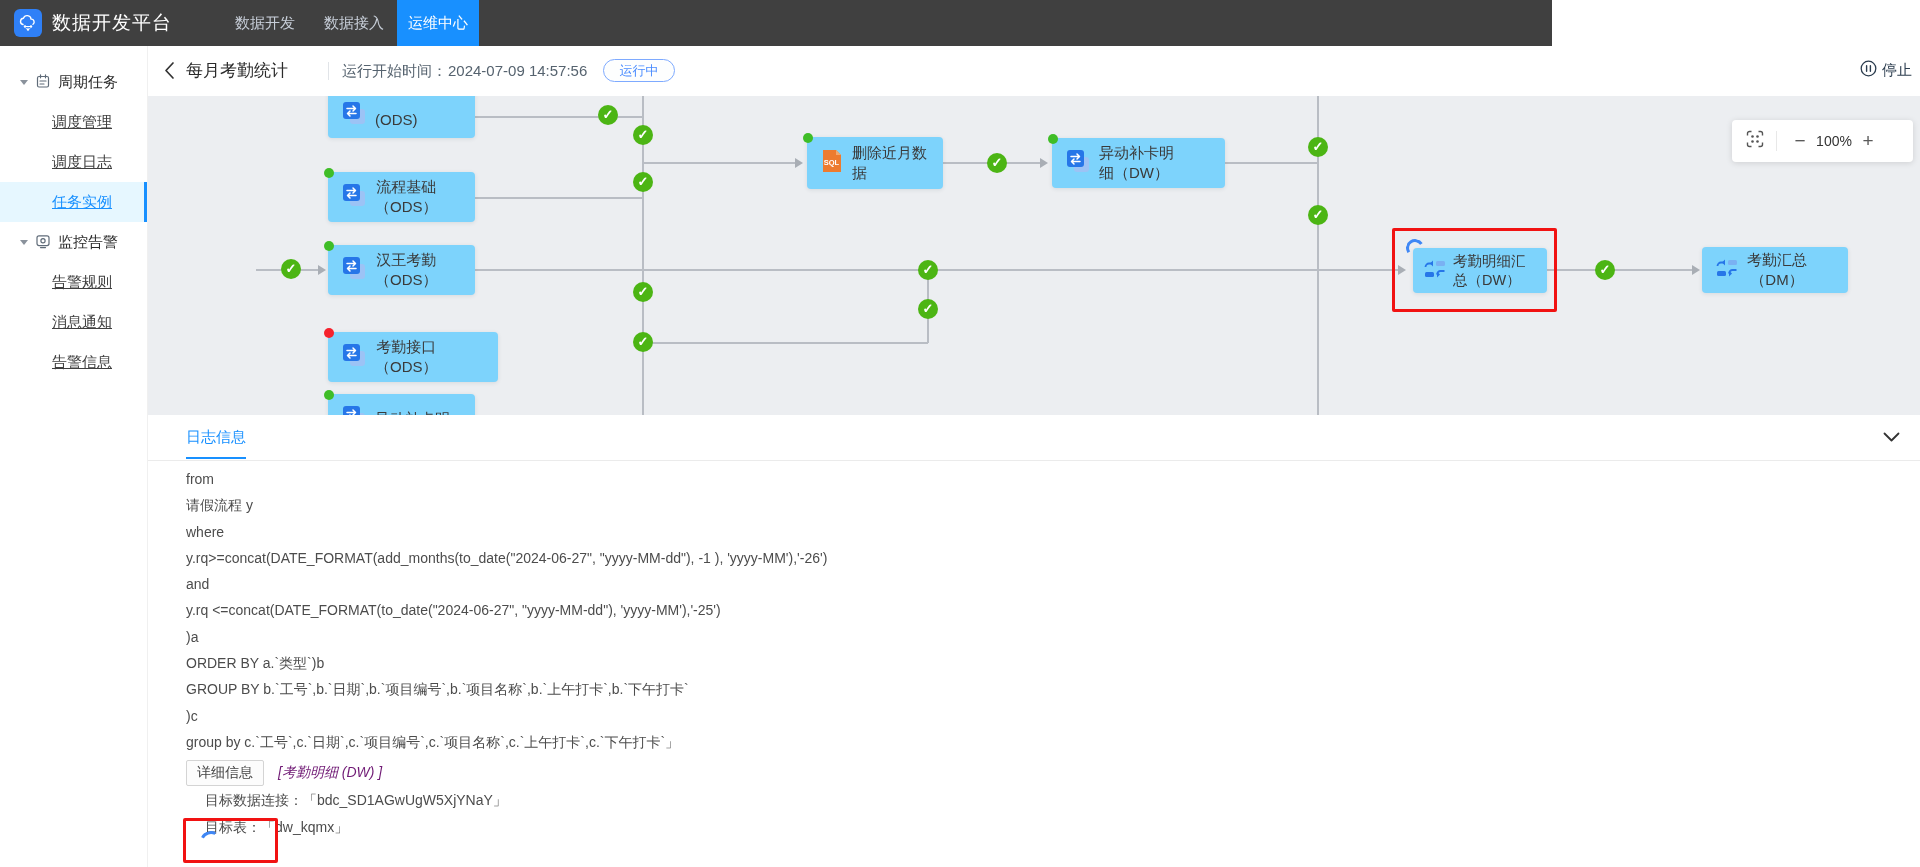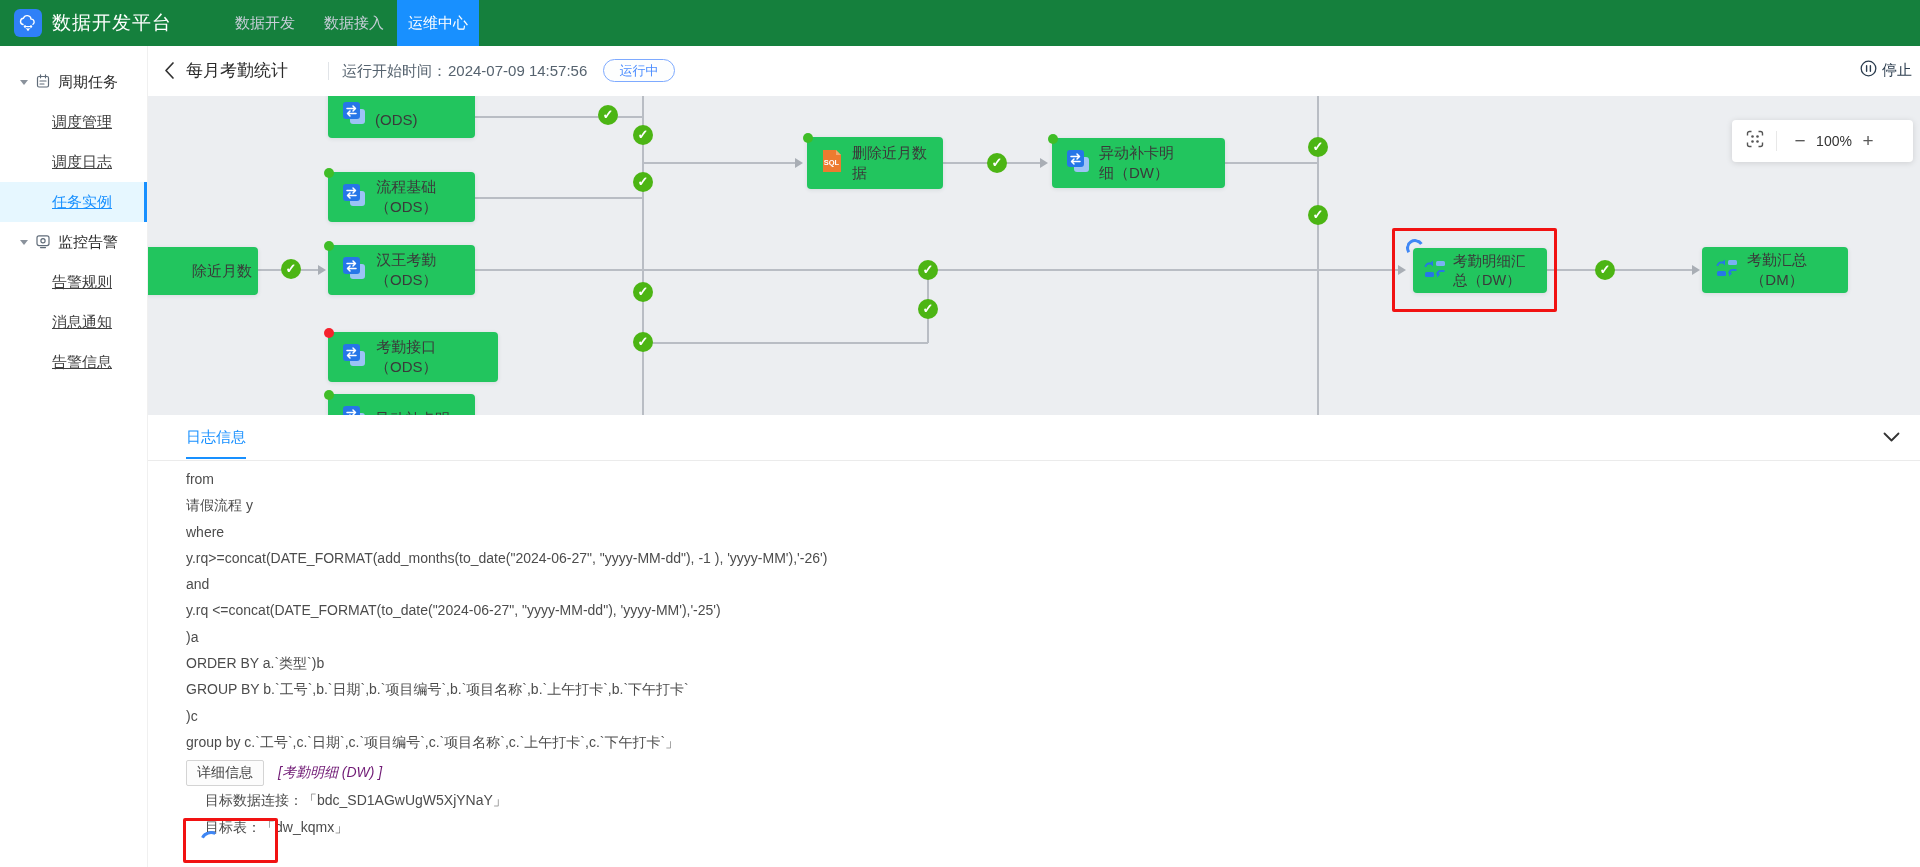--- a/index.html
+++ b/index.html
@@ -1,19 +1,19 @@
 <!DOCTYPE html>
 <html><head>
 <meta charset="utf-8">
 <style>
   * { margin:0; padding:0; box-sizing:border-box; }
   html,body { width:1920px; height:867px; font-family:"Liberation Sans", sans-serif; background:#fff; overflow:hidden; }
 
   
-  .topnav { position:absolute; left:0; top:0; width:1920px; height:46px; background:#15803d; }
+  .topnav { position:absolute; left:0; top:0; width:1552px; height:46px; background:#404040; }
   .brand { position:absolute; left:14px; top:9px; display:flex; align-items:center; gap:10px; }
   .logo { width:28px; height:28px; background:#2f80f7; border-radius:6px; display:flex; align-items:center; justify-content:center; }
   .brand-name { color:#fff; font-size:19px; letter-spacing:1px; }
   .nav-tab { position:absolute; top:0; height:46px; line-height:46px; text-align:center; color:#c7ced8; font-size:15px; cursor:pointer; }
   .nav-tab.t1 { left:222px; width:86px; }
   .nav-tab.t2 { left:311px; width:86px; }
   .nav-tab.t3 { left:397px; width:82px; background:#1890ff; color:#fff; }
 
   
   .sidebar { position:absolute; left:0; top:46px; width:148px; height:821px; background:#fff; border-right:1px solid #f0f0f0; padding-top:16px; }
@@ -30,21 +30,21 @@
   .hdr-title { position:absolute; left:38px; top:13px; font-size:17px; color:#2b2b2b; }
   .hdr-div { position:absolute; left:180px; top:16px; width:1px; height:18px; background:#e1e4e8; }
   .hdr-lbl { position:absolute; left:194px; top:16px; font-size:15px; color:#56636f; }
   .hdr-time { position:absolute; left:300px; top:16px; font-size:15px; color:#56636f; }
   .badge { position:absolute; left:455px; top:13px; width:72px; height:23px; border:1px solid #7eaaff; border-radius:12px; color:#4a8cff; font-size:13px; text-align:center; line-height:21px; background:#fdfefe; }
   .stop-btn { position:absolute; right:8px; top:14px; display:flex; align-items:center; gap:5px; font-size:15px; color:#2b3c4e; cursor:pointer; }
 
   
   .canvas { position:absolute; left:148px; top:96px; width:1772px; height:319px; background:#eceef1; overflow:hidden; }
   .edges { position:absolute; left:0; top:0; }
-  .node { position:absolute; background:#22c55e; border-radius:4px; box-shadow:0 1px 4px rgba(31,45,61,.10); display:flex; align-items:center; padding-left:13px; gap:8px; cursor:pointer; }
+  .node { position:absolute; background:#7dd3fc; border-radius:4px; box-shadow:0 1px 4px rgba(31,45,61,.10); display:flex; align-items:center; padding-left:13px; gap:8px; cursor:pointer; }
   .node .txt { font-size:15px; line-height:20px; color:#3a3a3a; text-align:center; }
   .dot { position:absolute; left:-4px; top:-4px; width:10px; height:10px; border-radius:50%; }
   .dot.green { background:#3fbd27; }
   .dot.red { background:#f5222d; }
   .check { position:absolute; width:20px; height:20px; border-radius:50%; background:#4cb514; color:#fff; font-size:13px; font-weight:bold; text-align:center; line-height:20px; z-index:3; }
   .hl-box { position:absolute; border:3px solid #f11212; border-radius:2px; z-index:5; }
   .spin { border-radius:50%; border-style:solid; border-color:transparent; position:absolute; z-index:6; }
   .zoombar { position:absolute; left:1584px; top:24px; width:181px; height:42px; background:#fff; border-radius:4px; box-shadow:0 1px 6px rgba(0,0,0,.13); display:flex; align-items:center; padding:0 13px; z-index:7; }
   .zb-div { width:1px; height:20px; background:#e8e8e8; margin:0 12px 0 11px; }
   .zb-btn { font-size:19px; color:#5a5a5a; cursor:pointer; width:22px; text-align:center; }
@@ -145,23 +145,20 @@
     </g>
     <g fill="#a9aeb5">
       <polygon points="170,169 178,174 170,179"></polygon>
       <polygon points="1250,169 1258,174 1250,179"></polygon>
       <polygon points="647,62 655,67 647,72"></polygon>
       <polygon points="892,62 900,67 892,72"></polygon>
       <polygon points="1544,169 1552,174 1544,179"></polygon>
     </g>
   </svg>
 
-  <div class="node" style="left:-30px;top:151px;width:140px;height:48px;justify-content:flex-end;padding:0 6px 0 0;">
-    <div class="txt">除近月数</div>
-  </div>
 
   <div class="node" style="left:180px;top:-14px;width:147px;height:56px;align-items:flex-end;padding-bottom:8px;">
     <span><svg width="26" height="26" viewBox="0 0 26 26">
           <rect x="9" y="9" width="15" height="15" rx="3" fill="#9cc3f5"></rect>
           <rect x="2" y="2" width="17" height="17" rx="3" fill="#2676e8"></rect>
           <path d="M6 8.5h8M12 6l2.5 2.5L12 11M15 13.5H7M9 11l-2.5 2.5L9 16" stroke="#fff" stroke-width="1.5" fill="none" stroke-linecap="round" stroke-linejoin="round"></path>
         </svg></span>
     <div class="txt">(ODS)</div>
   </div>
 

